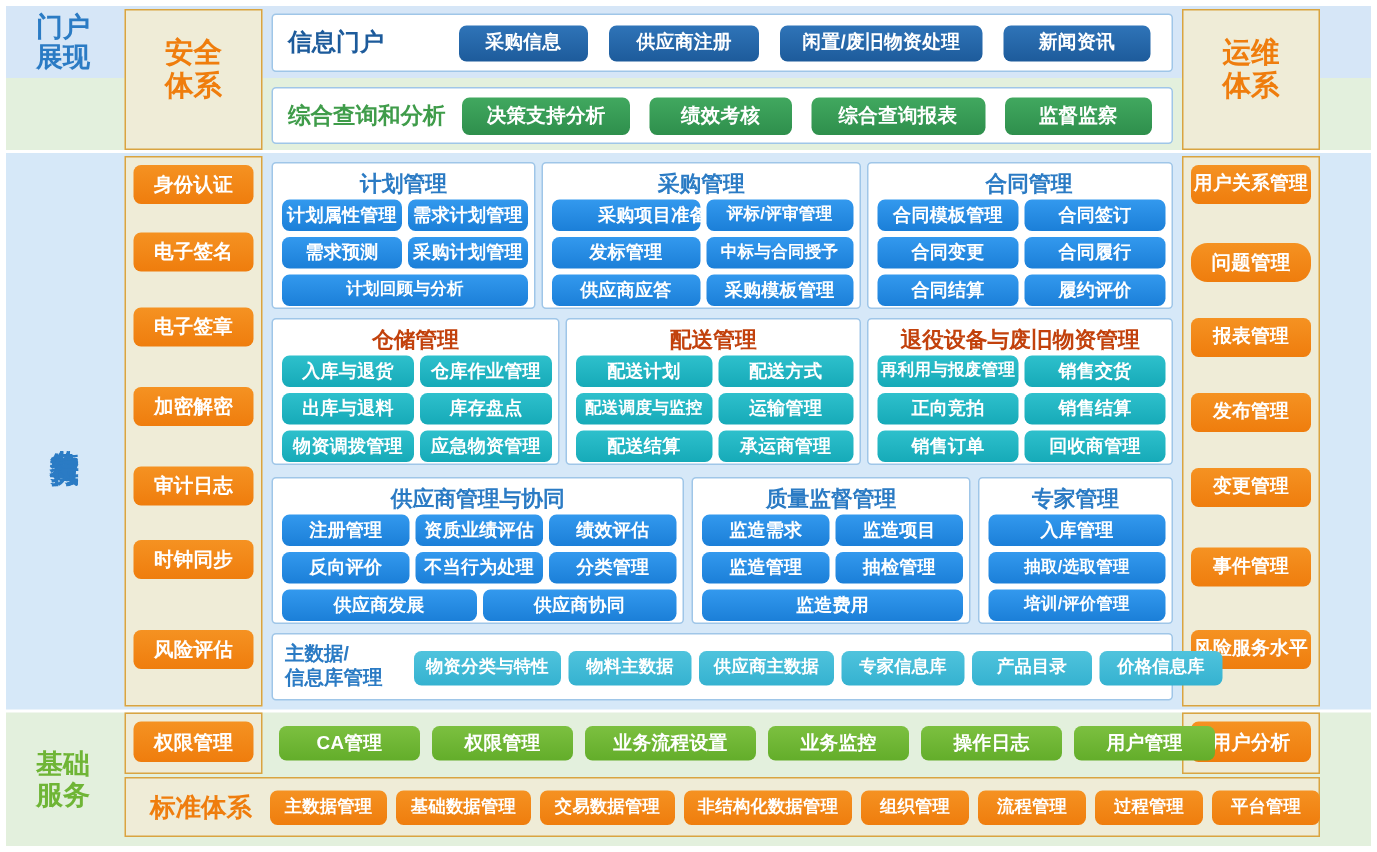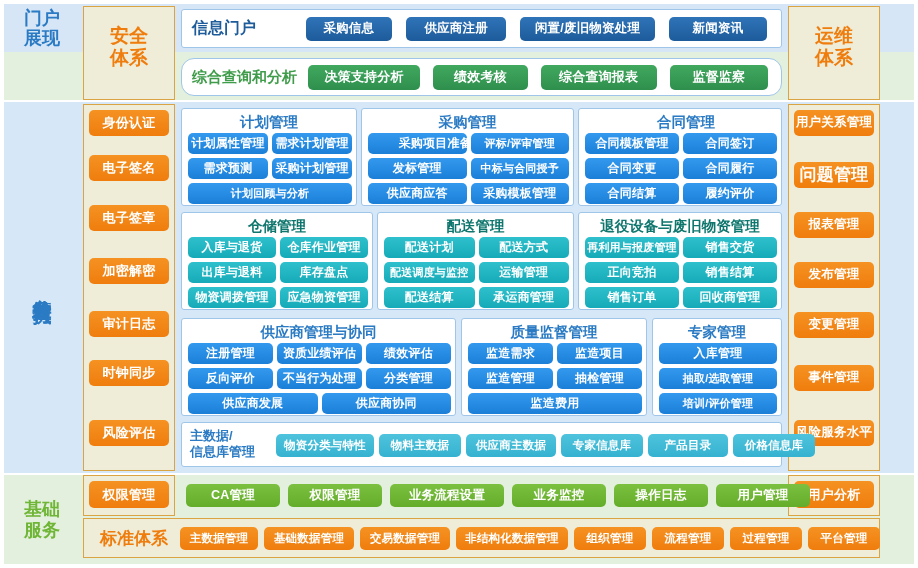--- a/index.html
+++ b/index.html
@@ -96,21 +96,21 @@
     border: 1px solid #9fc6e8;
     border-radius: 3px;
   }
   .card-title {
     position: absolute; left: 0; right: 0;
     text-align: center;
     font-weight: bold;
     font-size: 14.5px;
   }
   .title-blue { color: #2b7bc4; }
-  .title-cyan { color: #0f766e; }
+  .title-cyan { color: #c2410c; }
 
   .abs { position: absolute; }
 </style>
 </head>
 <body>
 
 <div id="root">
     <div class="zone zone-blue" style="left: 4px; top: 4px; width: 910px; height: 48px;"></div>
     <div class="zone zone-green" style="left: 4px; top: 52px; width: 910px; height: 48px;"></div>
     <div class="zone zone-bodyblue" style="left: 4px; top: 102px; width: 910px; height: 371px;"></div>
@@ -127,36 +127,36 @@
     <div class="chip orange" style="left: 89px; top: 258px; width: 80px; height: 26px; font-size: 13px; position: absolute;">加密解密</div>
     <div class="chip orange" style="left: 89px; top: 311px; width: 80px; height: 26px; font-size: 13px; position: absolute;">审计日志</div>
     <div class="chip orange" style="left: 89px; top: 360px; width: 80px; height: 26px; font-size: 13px; position: absolute;">时钟同步</div>
     <div class="chip orange" style="left: 89px; top: 420px; width: 80px; height: 26px; font-size: 13px; position: absolute;">风险评估</div>
     <div class="rail-frame" style="left: 83px; top: 475px; width: 92px; height: 41px;"></div>
     <div class="chip orange" style="left: 89px; top: 481px; width: 80px; height: 27px; font-size: 13px; position: absolute;">权限管理</div>
     <div class="rail-frame" style="left: 788px; top: 6px; width: 92px; height: 94px;"></div>
     <div class="rail-title" style="left: 788px; top: 18px; width: 92px; height: 58px;">运维<br>体系</div>
     <div class="rail-frame" style="left: 788px; top: 104px; width: 92px; height: 367px;"></div>
     <div class="chip orange" style="left: 794px; top: 110px; width: 80px; height: 26px; font-size: 12.5px; position: absolute;">用户关系管理</div>
-    <div class="chip orange" style="left: 794px; top: 162px; width: 80px; height: 26px; font-size: 17px; position: absolute;">问题管理</div>
+    <div class="chip orange" style="left: 794px; top: 162px; width: 80px; height: 26px; font-size: 13px; position: absolute; border-radius: 11px;">问题管理</div>
     <div class="chip orange" style="left: 794px; top: 212px; width: 80px; height: 26px; font-size: 12.5px; position: absolute;">报表管理</div>
     <div class="chip orange" style="left: 794px; top: 262px; width: 80px; height: 26px; font-size: 12.5px; position: absolute;">发布管理</div>
     <div class="chip orange" style="left: 794px; top: 312px; width: 80px; height: 26px; font-size: 12.5px; position: absolute;">变更管理</div>
     <div class="chip orange" style="left: 794px; top: 365px; width: 80px; height: 26px; font-size: 12.5px; position: absolute;">事件管理</div>
     <div class="chip orange" style="left: 794px; top: 420px; width: 80px; height: 26px; font-size: 12.5px; position: absolute;">风险服务水平</div>
     <div class="rail-frame" style="left: 788px; top: 475px; width: 92px; height: 41px;"></div>
     <div class="chip orange" style="left: 794px; top: 481px; width: 80px; height: 27px; font-size: 13px; position: absolute;">用户分析</div>
     <div class="strip" style="left: 181px; top: 9px; width: 601px; height: 39px;">
       <div class="strip-title" style="margin-left: 10px; color: rgb(29, 91, 155); font-size: 16px; width: 118px;">信息门户</div>
       <div class="chip navy" style="width: 90px; height: 24px; font-size: 12.5px; margin-right: 14px;">采购信息</div>
       <div class="chip navy" style="width: 104px; height: 24px; font-size: 12.5px; margin-right: 14px;">供应商注册</div>
       <div class="chip navy" style="width: 140px; height: 24px; font-size: 12.5px; margin-right: 14px;">闲置/废旧物资处理</div>
       <div class="chip navy" style="width: 102px; height: 24px; font-size: 12.5px; margin-right: 14px;">新闻资讯</div>
     </div>
-    <div class="strip" style="left: 181px; top: 58px; width: 601px; height: 38px; border-color: rgb(159, 198, 232); border-radius: 13px;">
+    <div class="strip" style="left: 181px; top: 58px; width: 601px; height: 38px; border-color: rgb(159, 198, 232);">
       <div class="strip-title" style="margin-left: 10px; color: rgb(63, 156, 74); font-size: 15px; width: 118px;">综合查询和分析</div>
       <div class="chip darkgreen" style="width: 114px; height: 25px; font-size: 13px; margin-right: 13px;">决策支持分析</div>
       <div class="chip darkgreen" style="width: 96px; height: 25px; font-size: 13px; margin-right: 13px;">绩效考核</div>
       <div class="chip darkgreen" style="width: 118px; height: 25px; font-size: 13px; margin-right: 13px;">综合查询报表</div>
       <div class="chip darkgreen" style="width: 100px; height: 25px; font-size: 13px; margin-right: 13px;">监督监察</div>
     </div>
     <div class="card" style="left: 181px; top: 108px; width: 176px; height: 98px;">
       <div class="card-title title-blue" style="top: 4px;">计划管理</div>
       <div class="chip blue" style="position: absolute; left: 6px; top: 24px; width: 80px; height: 21px; font-size: 12px;">计划属性管理</div>
       <div class="chip blue" style="position: absolute; left: 90px; top: 24px; width: 80px; height: 21px; font-size: 12px;">需求计划管理</div>

